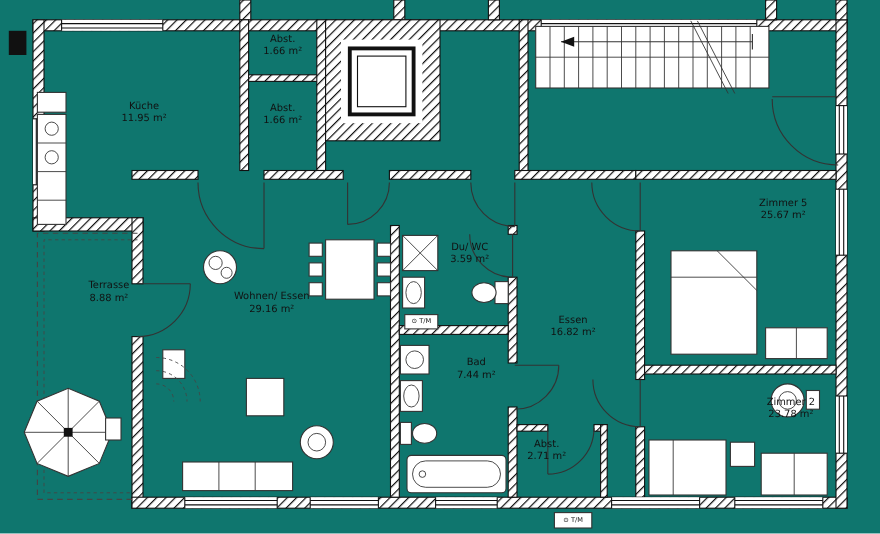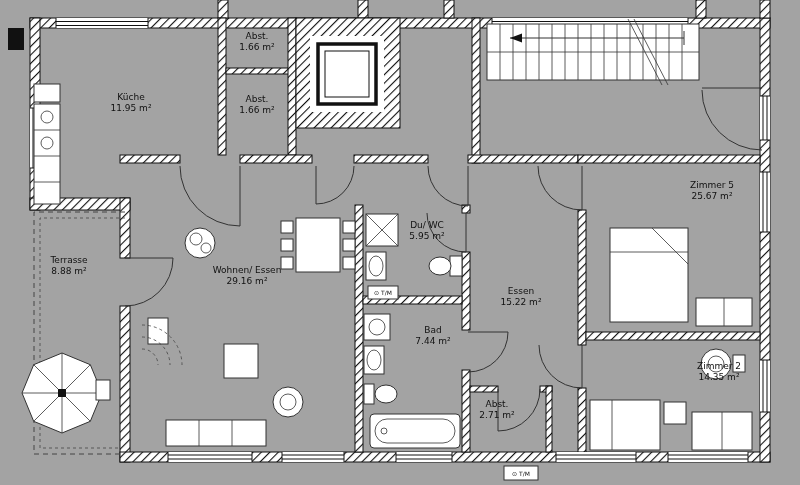--- a/index.html
+++ b/index.html
@@ -1,18 +1,18 @@
 <!DOCTYPE html>
 <html><head>
 <meta charset="utf-8">
 <style>
   * { box-sizing: border-box; }
   html, body { margin: 0; padding: 0; background: #fff; }
   body { font-family: "DejaVu Sans", sans-serif; }
-  .stage { position: relative; width: 800px; height: 485px; background: #a3a3a3; overflow: hidden; }
+  .stage { position: relative; width: 800px; height: 485px; background: #0f766e; overflow: hidden; }
   .stage svg { position: absolute; left: 0; top: 0; }
   .room-label { position: absolute; transform: translate(-50%,-50%); text-align: center;
                 color: #111; line-height: 1.2; white-space: nowrap; }
   .room-label .rn, .room-label .ra { display: block; font-size: 9px; }
   .tm-label { position: absolute; transform: translate(-50%,-50%); font-size: 6px;
               color: #111; white-space: nowrap; }
   
   .wall { fill: url(#hatch); stroke: #111; stroke-width: 1; }
   .solid { fill: #111; stroke: none; }
   .win { fill: #fff; stroke: none; }
@@ -296,43 +296,43 @@
     <span class="ra">1.66 m²</span>
   </div>
   <div class="room-label" style="left:131px;top:103px">
     <span class="rn">Küche</span>
     <span class="ra">11.95 m²</span>
   </div>
   <div class="room-label" style="left:712px;top:191px">
     <span class="rn">Zimmer 5</span>
     <span class="ra">25.67 m²</span>
   </div>
-  <div class="room-label" style="left:69px;top:266px">
+  <div class="room-label" style="left:99px;top:266px">
     <span class="rn">Terrasse</span>
     <span class="ra">8.88 m²</span>
   </div>
   <div class="room-label" style="left:247px;top:276px">
     <span class="rn">Wohnen/ Essen</span>
     <span class="ra">29.16 m²</span>
   </div>
   <div class="room-label" style="left:427px;top:231px">
     <span class="rn">Du/ WC</span>
-    <span class="ra">5.95 m²</span>
+    <span class="ra">3.59 m²</span>
   </div>
   <div class="room-label" style="left:521px;top:297px">
     <span class="rn">Essen</span>
-    <span class="ra">15.22 m²</span>
+    <span class="ra">16.82 m²</span>
   </div>
   <div class="room-label" style="left:433px;top:336px">
     <span class="rn">Bad</span>
     <span class="ra">7.44 m²</span>
   </div>
   <div class="room-label" style="left:719px;top:372px">
     <span class="rn">Zimmer 2</span>
-    <span class="ra">14.35 m²</span>
+    <span class="ra">23.78 m²</span>
   </div>
   <div class="room-label" style="left:497px;top:410px">
     <span class="rn">Abst.</span>
     <span class="ra">2.71 m²</span>
   </div>
 
   <div class="tm-label" style="left:383px;top:292px">⊙ T/M</div>
   <div class="tm-label" style="left:521px;top:473px">⊙ T/M</div>
 
 </div>

